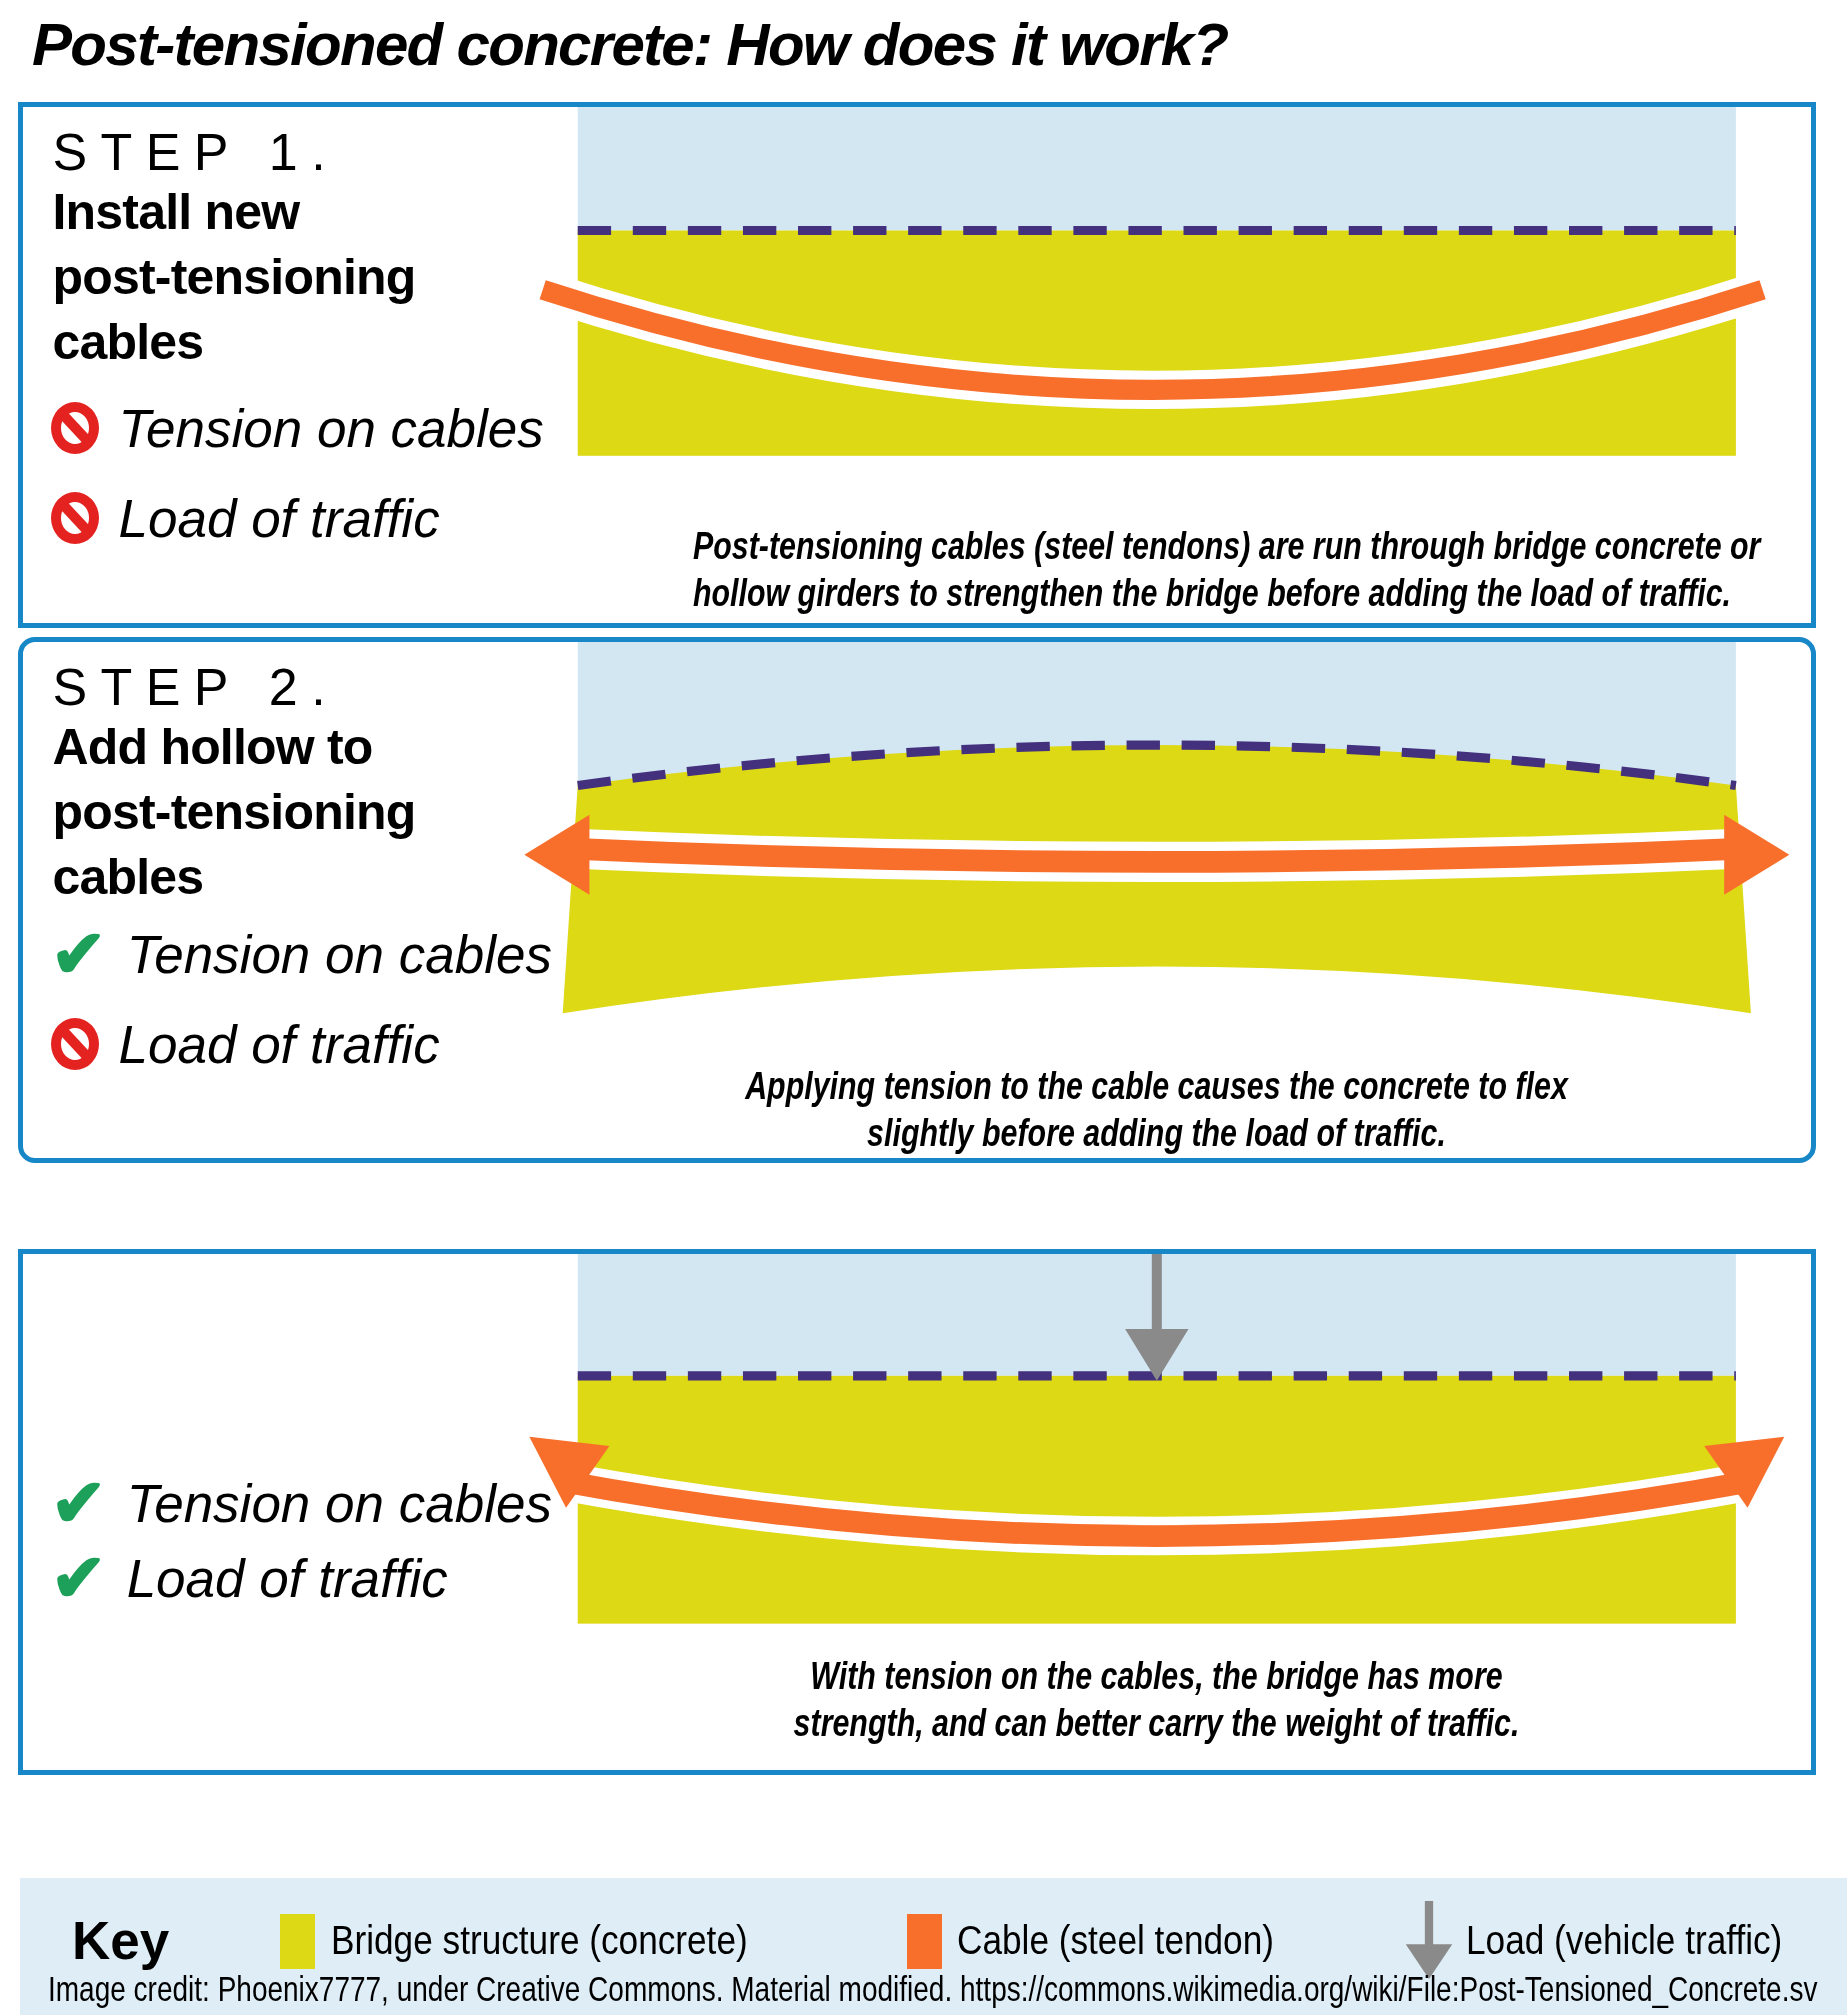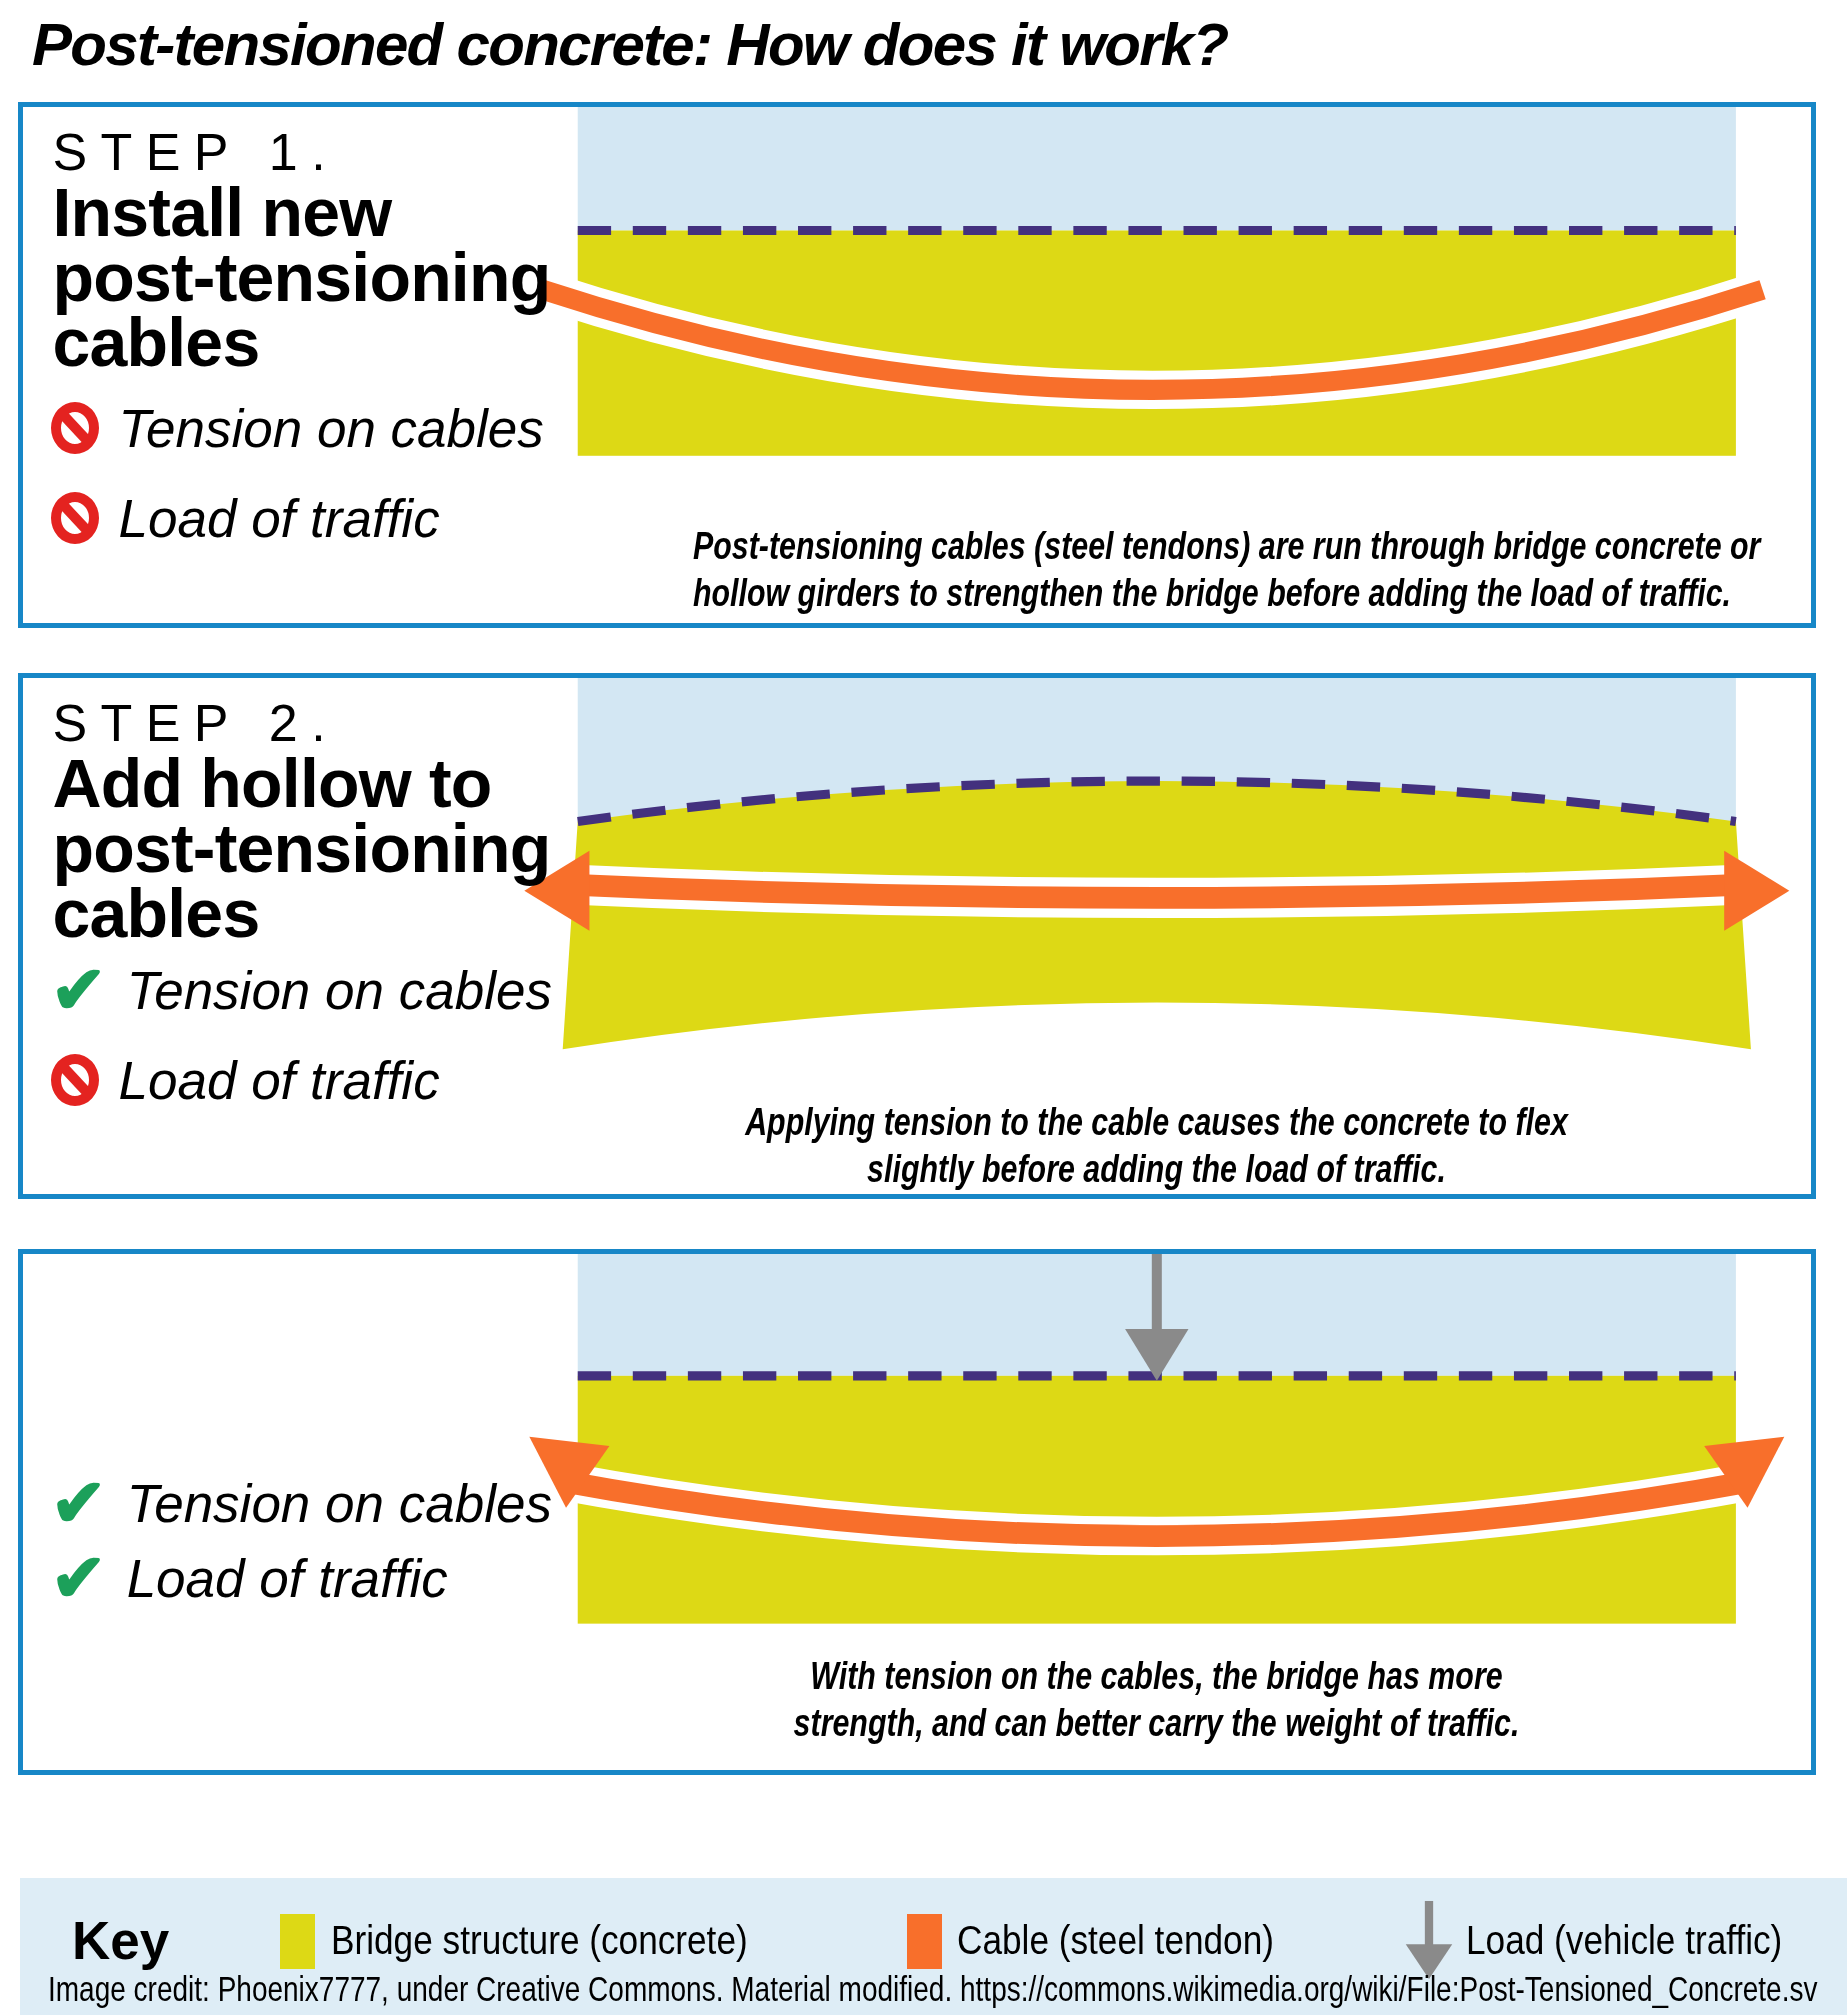--- a/index.html
+++ b/index.html
@@ -4,21 +4,21 @@
 <style>
   html,body{margin:0;padding:0;background:#ffffff;}
   body{width:1848px;height:2015px;position:relative;font-family:"Liberation Sans",sans-serif;color:#000;overflow:hidden;}
 
   .title{position:absolute;left:32px;top:10px;font-size:60px;font-weight:800;font-style:italic;letter-spacing:-1.7px;white-space:nowrap;}
 
   .step{position:absolute;left:17.5px;width:1798px;height:526px;border:5.8px solid #1787c7;box-sizing:border-box;background:#fff;}
   .step .diagram{position:absolute;left:0;top:0;}
 
   .step-heading{position:absolute;left:30px;top:15px;font-size:52px;font-weight:400;letter-spacing:13.4px;white-space:nowrap;}
-  .step-sub{position:absolute;left:30px;top:73px;font-size:68px;font-weight:800;line-height:65px;letter-spacing:-0.8px;}
+  .step-sub{position:absolute;left:30px;top:73px;font-size:50px;font-weight:800;line-height:65px;letter-spacing:-0.8px;}
   .step-sub div{white-space:nowrap;}
 
   .bullet{position:absolute;left:28px;height:60px;display:flex;align-items:center;gap:20px;}
   .bullet .label{font-size:53px;font-style:italic;white-space:nowrap;}
 
   .no-icon{width:48px;height:52px;border:10px solid #e42320;border-radius:50%;position:relative;box-sizing:border-box;flex:0 0 auto;}
   .no-icon::after{content:"";position:absolute;left:-7.5px;top:10px;width:43px;height:10px;background:#e42320;transform:rotate(47deg);}
 
   .check-icon{color:#1ca05a;font-size:67px;line-height:52px;font-weight:bold;flex:0 0 auto;font-style:normal;}
 
@@ -69,21 +69,21 @@
     <div class="bullet" style="top:381px;">
       <span class="no-icon"></span>
       <span class="label">Load of traffic</span>
     </div>
     <div class="caption cap-s1">
       <div>Post-tensioning cables (steel tendons) are run through bridge concrete or</div>
       <div>hollow girders to strengthen the bridge before adding the load of traffic.</div>
     </div>
   </section>
 
-  <section class="step" style="top:673px;">
+  <section class="step" style="top:637px;border-radius:17px;">
     <svg class="diagram" width="1787" height="514" viewBox="0 0 2140 616">
       <rect x="664" y="0" width="1388" height="173" fill="#d3e7f3"></rect>
       <path d="M 664 172 Q 1358 75 2052 172 L 2070 445 Q 1358 333 646 445 Z" fill="#ddd915"></path>
       <path d="M 664 172 Q 1358 75 2052 172" stroke="#43317e" stroke-width="11" fill="none" stroke-dasharray="40 26"></path>
       <path d="M 640 247 Q 1358 280 2076 247" stroke="#ffffff" stroke-width="48" fill="none"></path>
       <path d="M 640 247 Q 1358 280 2076 247" stroke="#f86f2b" stroke-width="26" fill="none"></path>
       <polygon points="600,255 678,207 678,303" fill="#f86f2b"></polygon>
       <polygon points="2116,255 2038,207 2038,303" fill="#f86f2b"></polygon>
     </svg>
     <div class="step-heading">STEP 2.</div>

